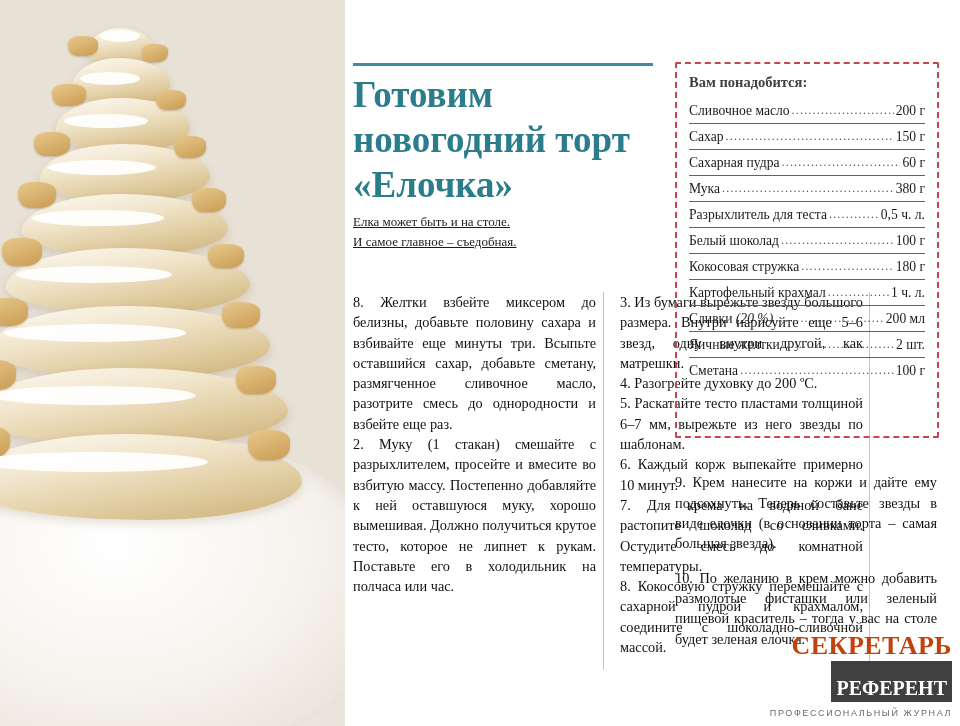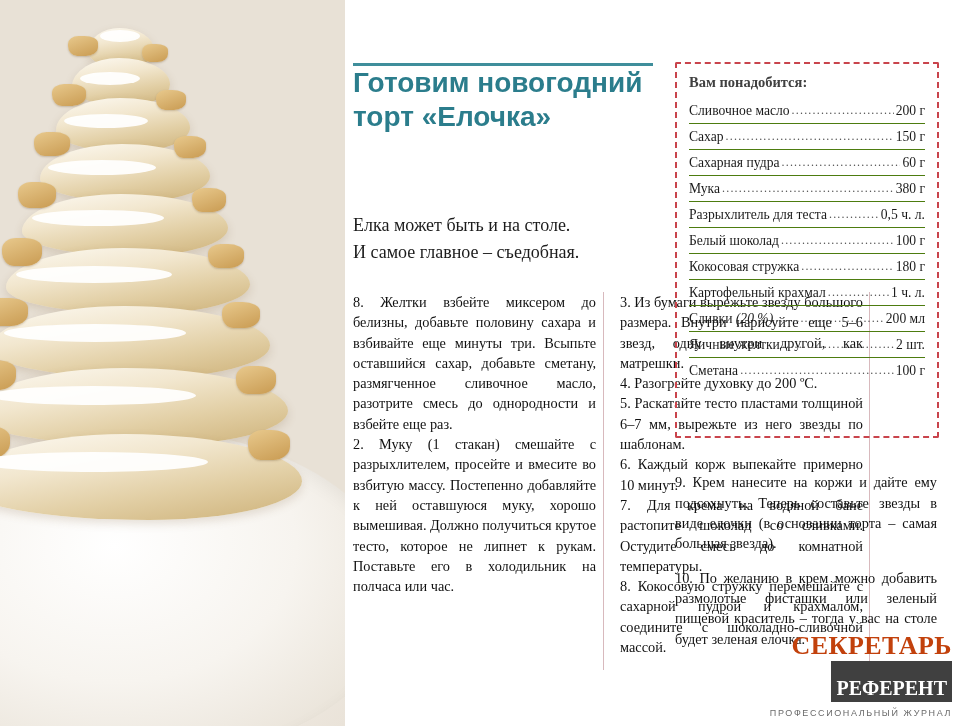--- a/index.html
+++ b/index.html
@@ -51,30 +51,30 @@
 
   
   .content{
     position:absolute;left:345px;top:0;right:0;height:726px;
   }
   .title-rule{
     position:absolute;left:8px;top:63px;width:300px;height:3px;
     background:#3f8e9b;
   }
   .title{
-    position:absolute;left:8px;top:66px;width:330px;
-    font-family:Liberation Sans, sans-serif;
+    position:absolute;left:8px;top:72px;width:330px;
+    font-family:Liberation Serif, serif;
     font-weight:bold;
-    font-size:28px;
+    font-size:37px;
     line-height:1.22;
     color:#2b7d8c;
   }
   .subtitle{
     position:absolute;left:8px;top:212px;width:330px;
-    font-size:18px;line-height:1.5;color:#1c1c1c;
+    font-size:13px;line-height:1.5;color:#1c1c1c;text-decoration:underline;
   }
 
   
   .col{
     position:absolute;top:292px;width:243px;
     font-size:14.3px;line-height:1.42;text-align:justify;
     color:#111;
   }
   .col p{margin:0 0 0 0;}
   .col-1{left:8px;}

